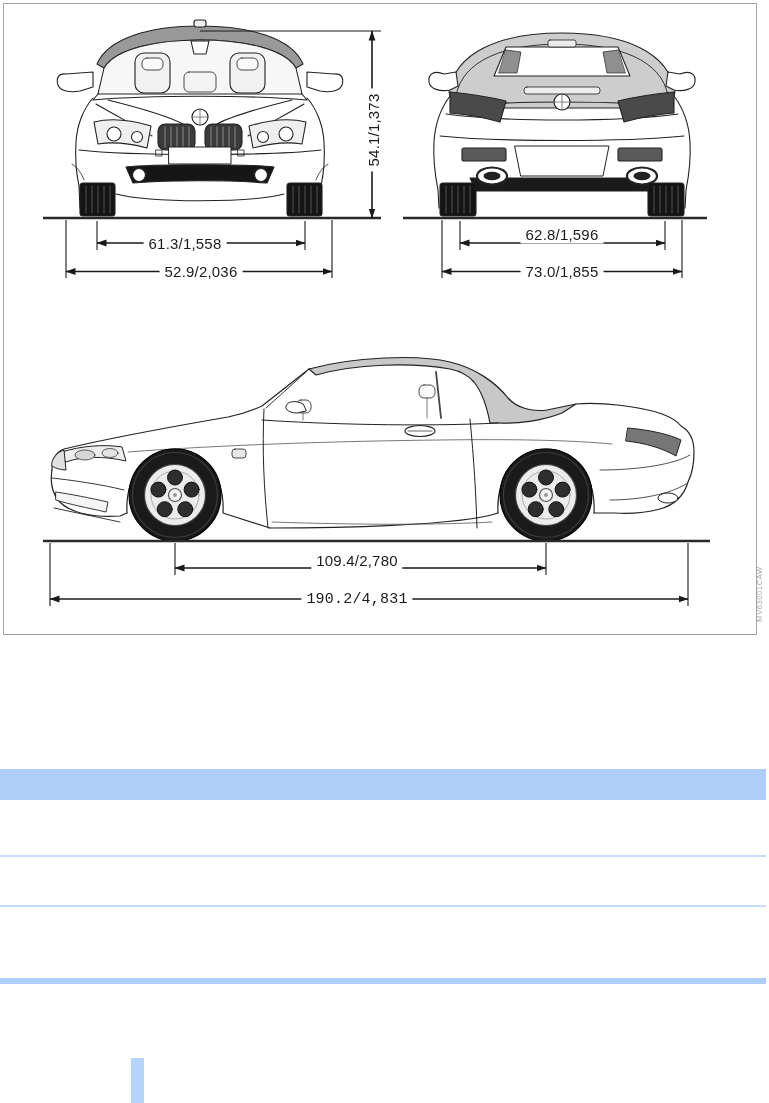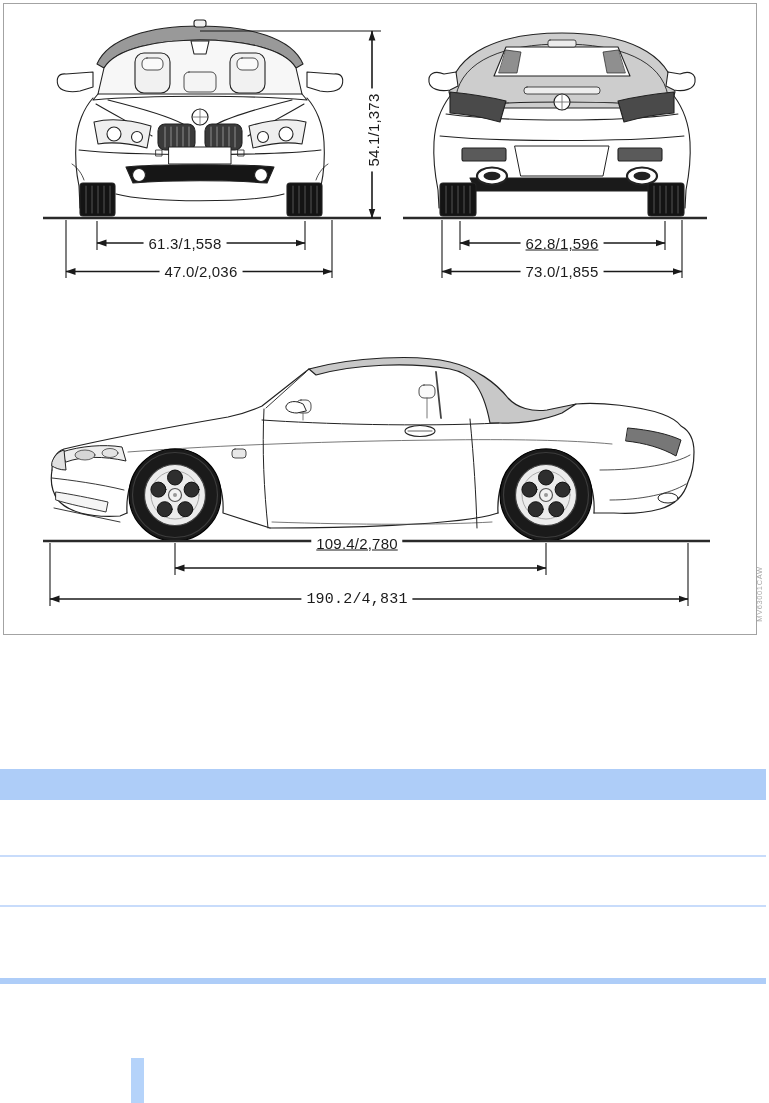--- a/index.html
+++ b/index.html
@@ -236,24 +236,24 @@
         <line x1="460" y1="243" x2="665" y2="243" marker-start="url(#arr)" marker-end="url(#arr)"></line>
         <line x1="442" y1="271.5" x2="682" y2="271.5" marker-start="url(#arr)" marker-end="url(#arr)"></line>
         <line x1="175" y1="568" x2="546" y2="568" marker-start="url(#arr)" marker-end="url(#arr)"></line>
         <line x1="50" y1="599" x2="688" y2="599" marker-start="url(#arr)" marker-end="url(#arr)"></line>
         <line x1="372" y1="31" x2="372" y2="218" marker-start="url(#arr)" marker-end="url(#arr)"></line>
       </g>
     </g>
   </svg>
 
   <div class="dim-label" style="left:185px;top:243px;">61.3/1,558</div>
-  <div class="dim-label" style="left:201px;top:271px;">47.0/2,036</div>
-  <div class="dim-label" style="left:562px;top:243px;text-decoration:underline;">62.8/1,596</div>
+  <div class="dim-label" style="left:201px;top:271px;">52.9/2,036</div>
+  <div class="dim-label" style="left:562px;top:234px;">62.8/1,596</div>
   <div class="dim-label" style="left:562px;top:271px;text-align:right;">73.0/1,855</div>
-  <div class="dim-label" style="left:357px;top:543px;text-decoration:underline;">109.4/2,780</div>
+  <div class="dim-label" style="left:357px;top:560px;">109.4/2,780</div>
   <div class="dim-label" style="left:357px;top:599px;font-family:Liberation Mono, monospace;">190.2/4,831</div>
   <div class="dim-label vertical" style="left:373px;top:130px;">54.1/1,373</div>
 
   <div class="watermark">MV63001CAW</div>
 
   <div class="band-header"></div>
   <div class="row-divider r1"></div>
   <div class="row-divider r2"></div>
   <div class="section-rule"></div>
   <div class="accent-bar"></div>

